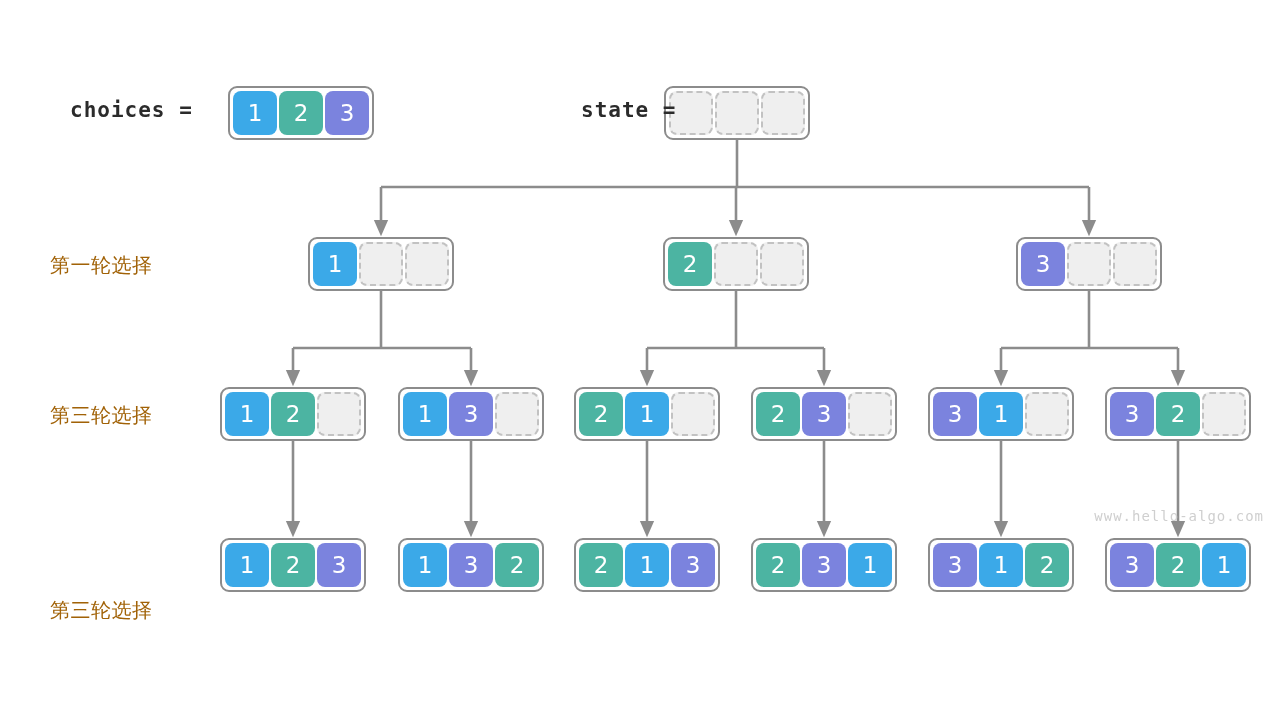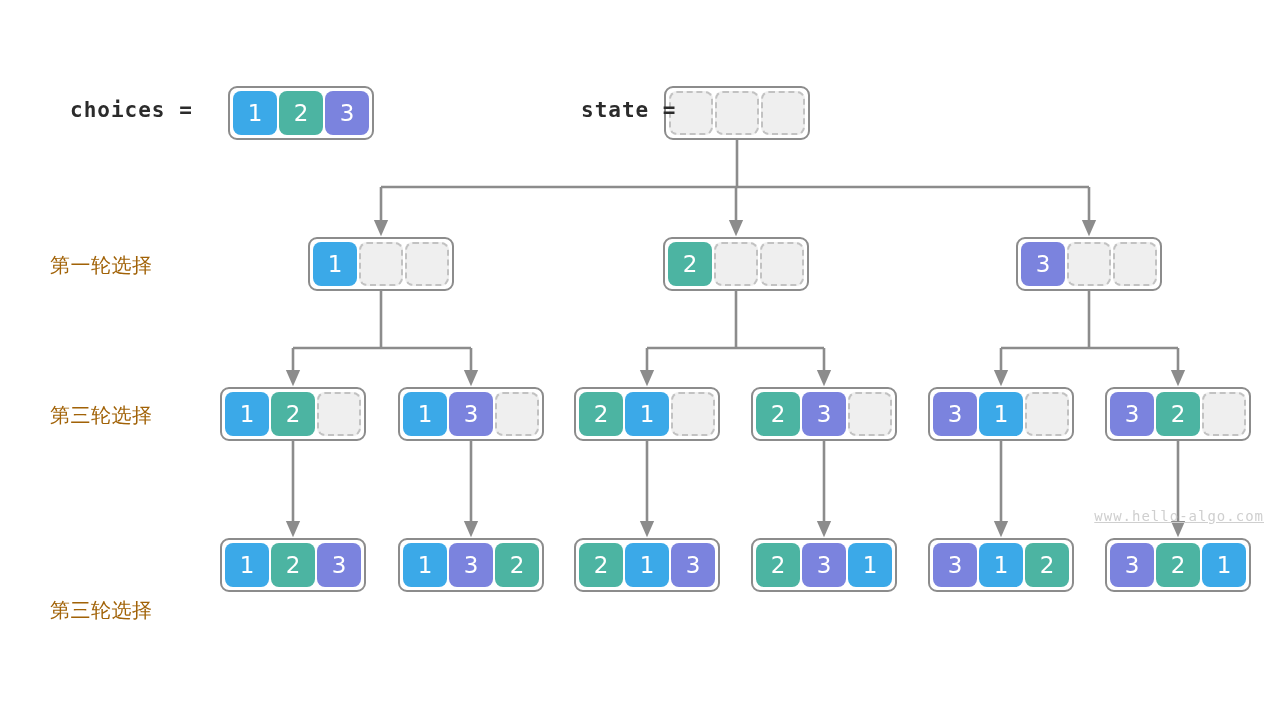--- a/index.html
+++ b/index.html
@@ -94,21 +94,20 @@
   
   #watermark {
     position: absolute;
     right: 30px;
     bottom: 24px;
     z-index: 3;
     font-family: "DejaVu Sans Mono", "Liberation Mono", monospace;
     font-size: 14px;
     color: #cfcfcf;
     letter-spacing: 1px;
-    text-decoration: underline;
   }
 </style>
 </head>
 <body>
 
 <div id="canvas">
 
   <svg id="wires" viewBox="0 0 1280 720" xmlns="http://www.w3.org/2000/svg">
     <defs>
       <marker id="arrowhead" markerWidth="7" markerHeight="7" refX="3.2" refY="3.2" orient="auto" markerUnits="strokeWidth">

